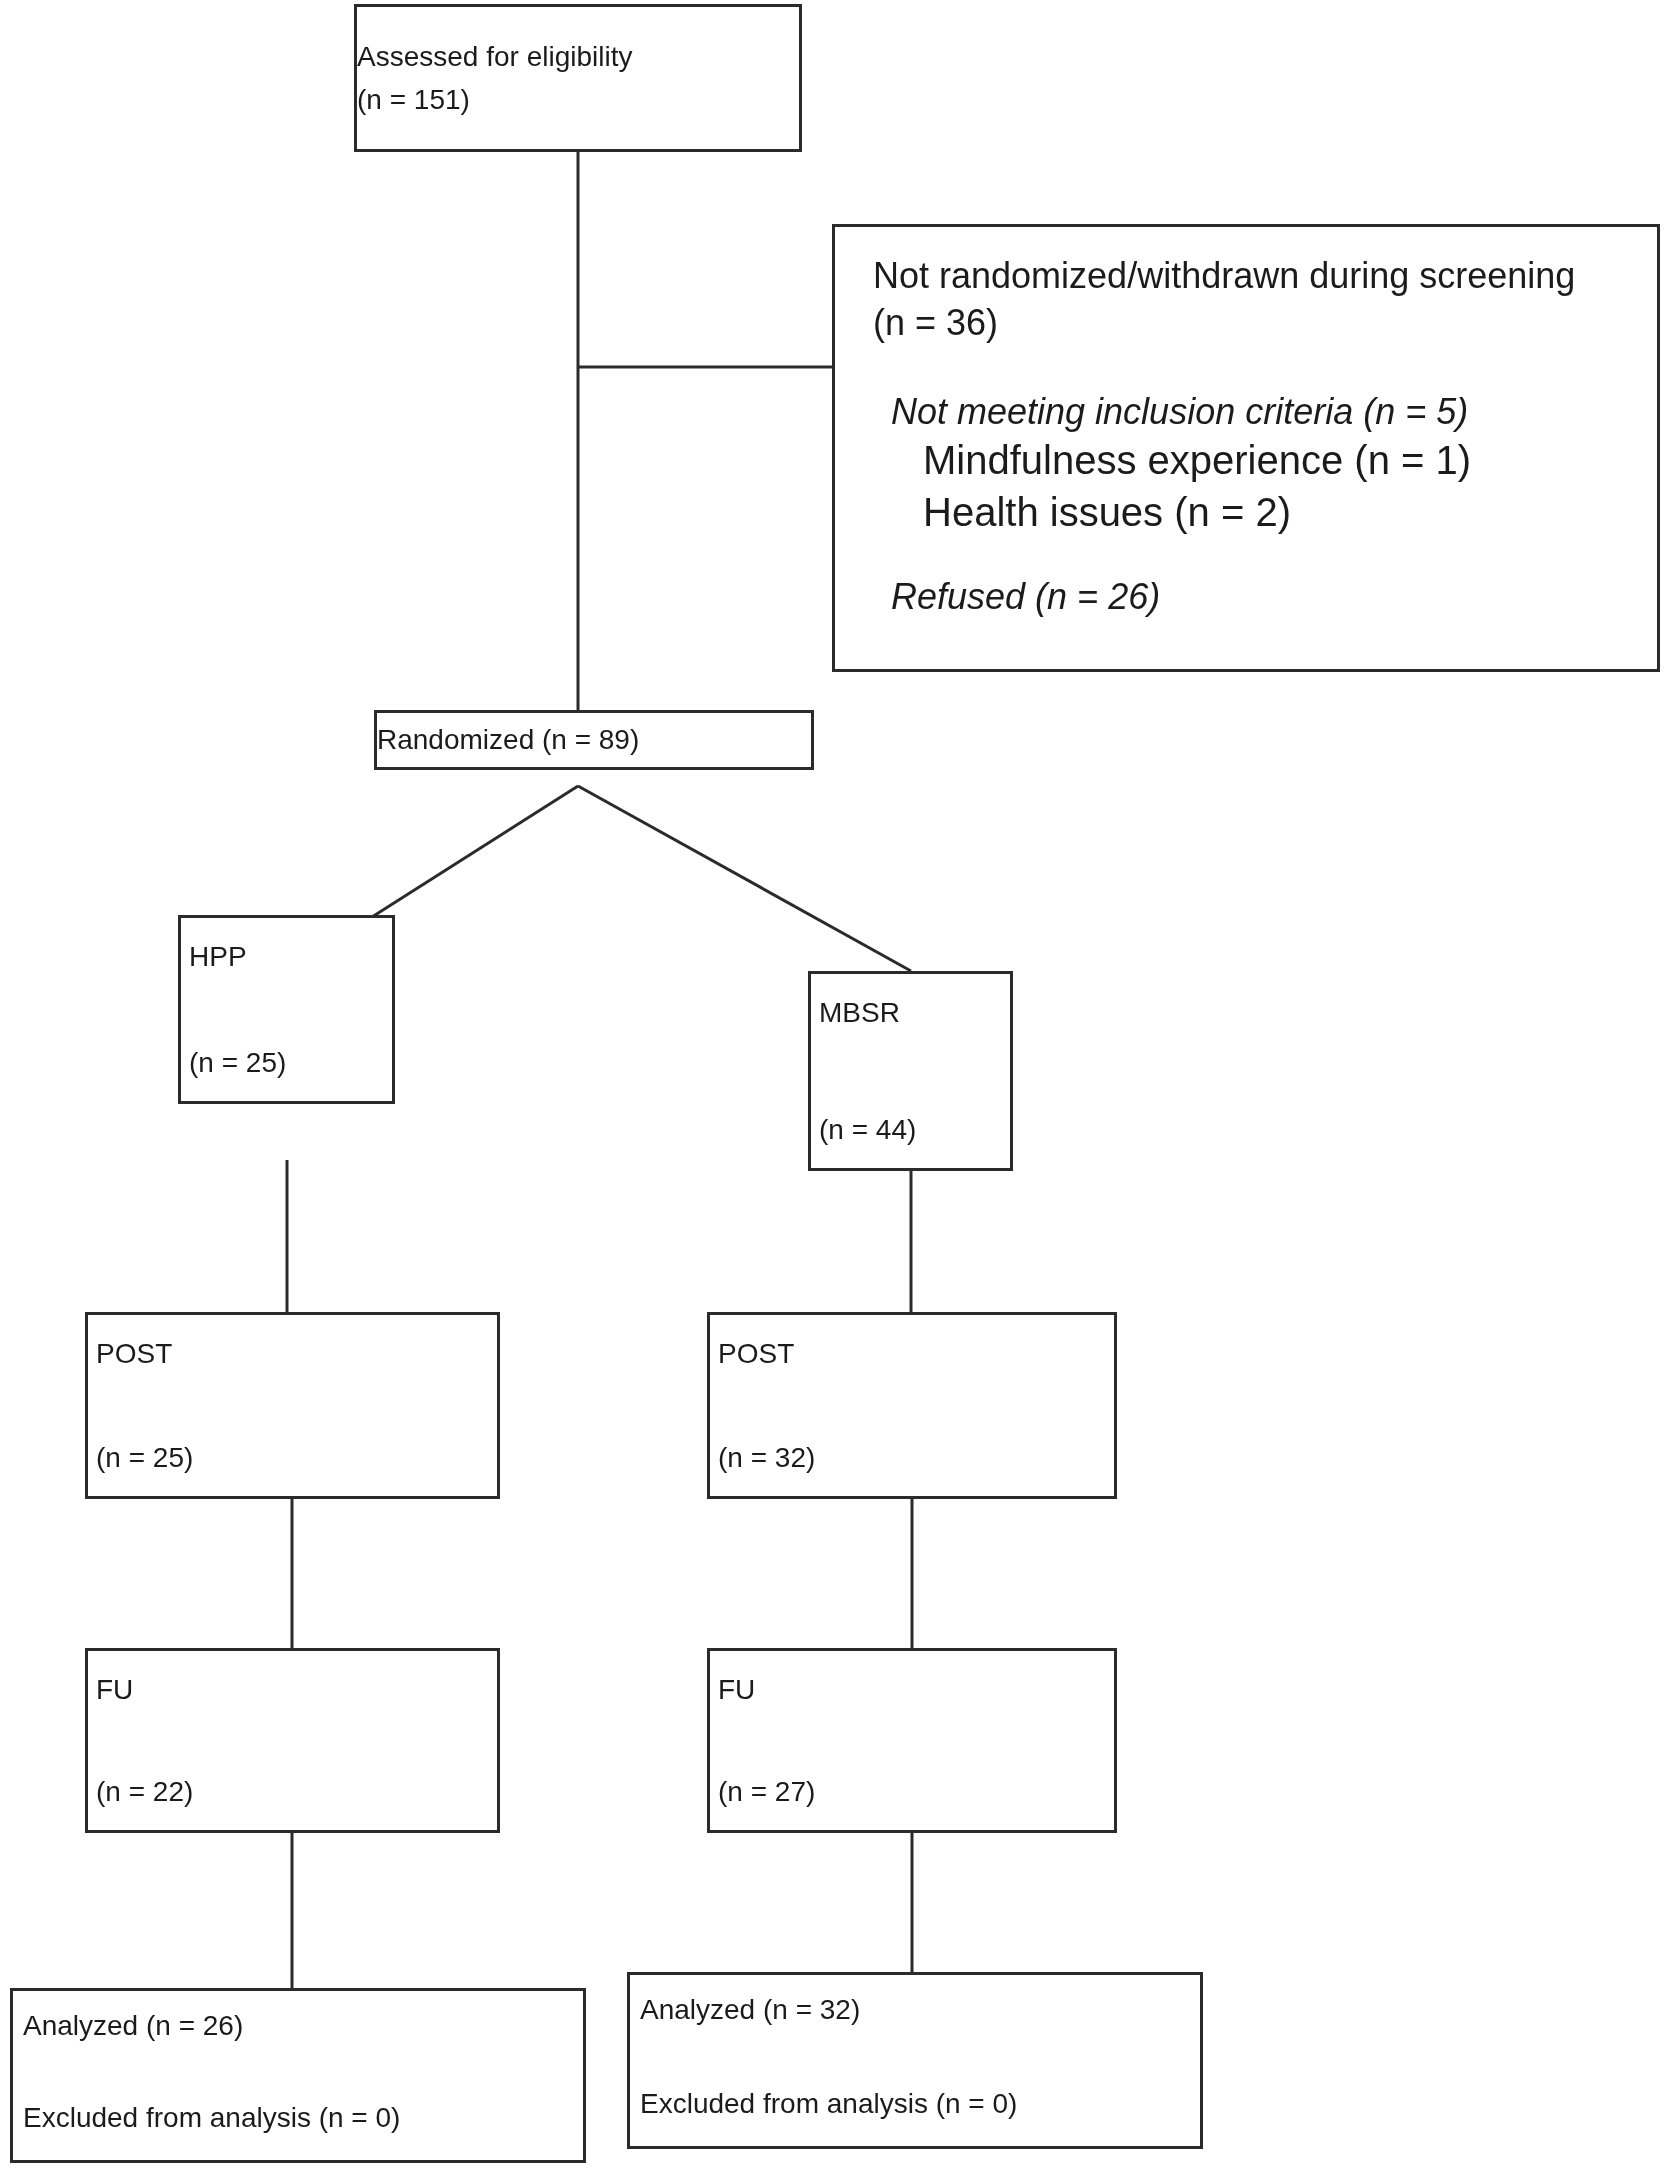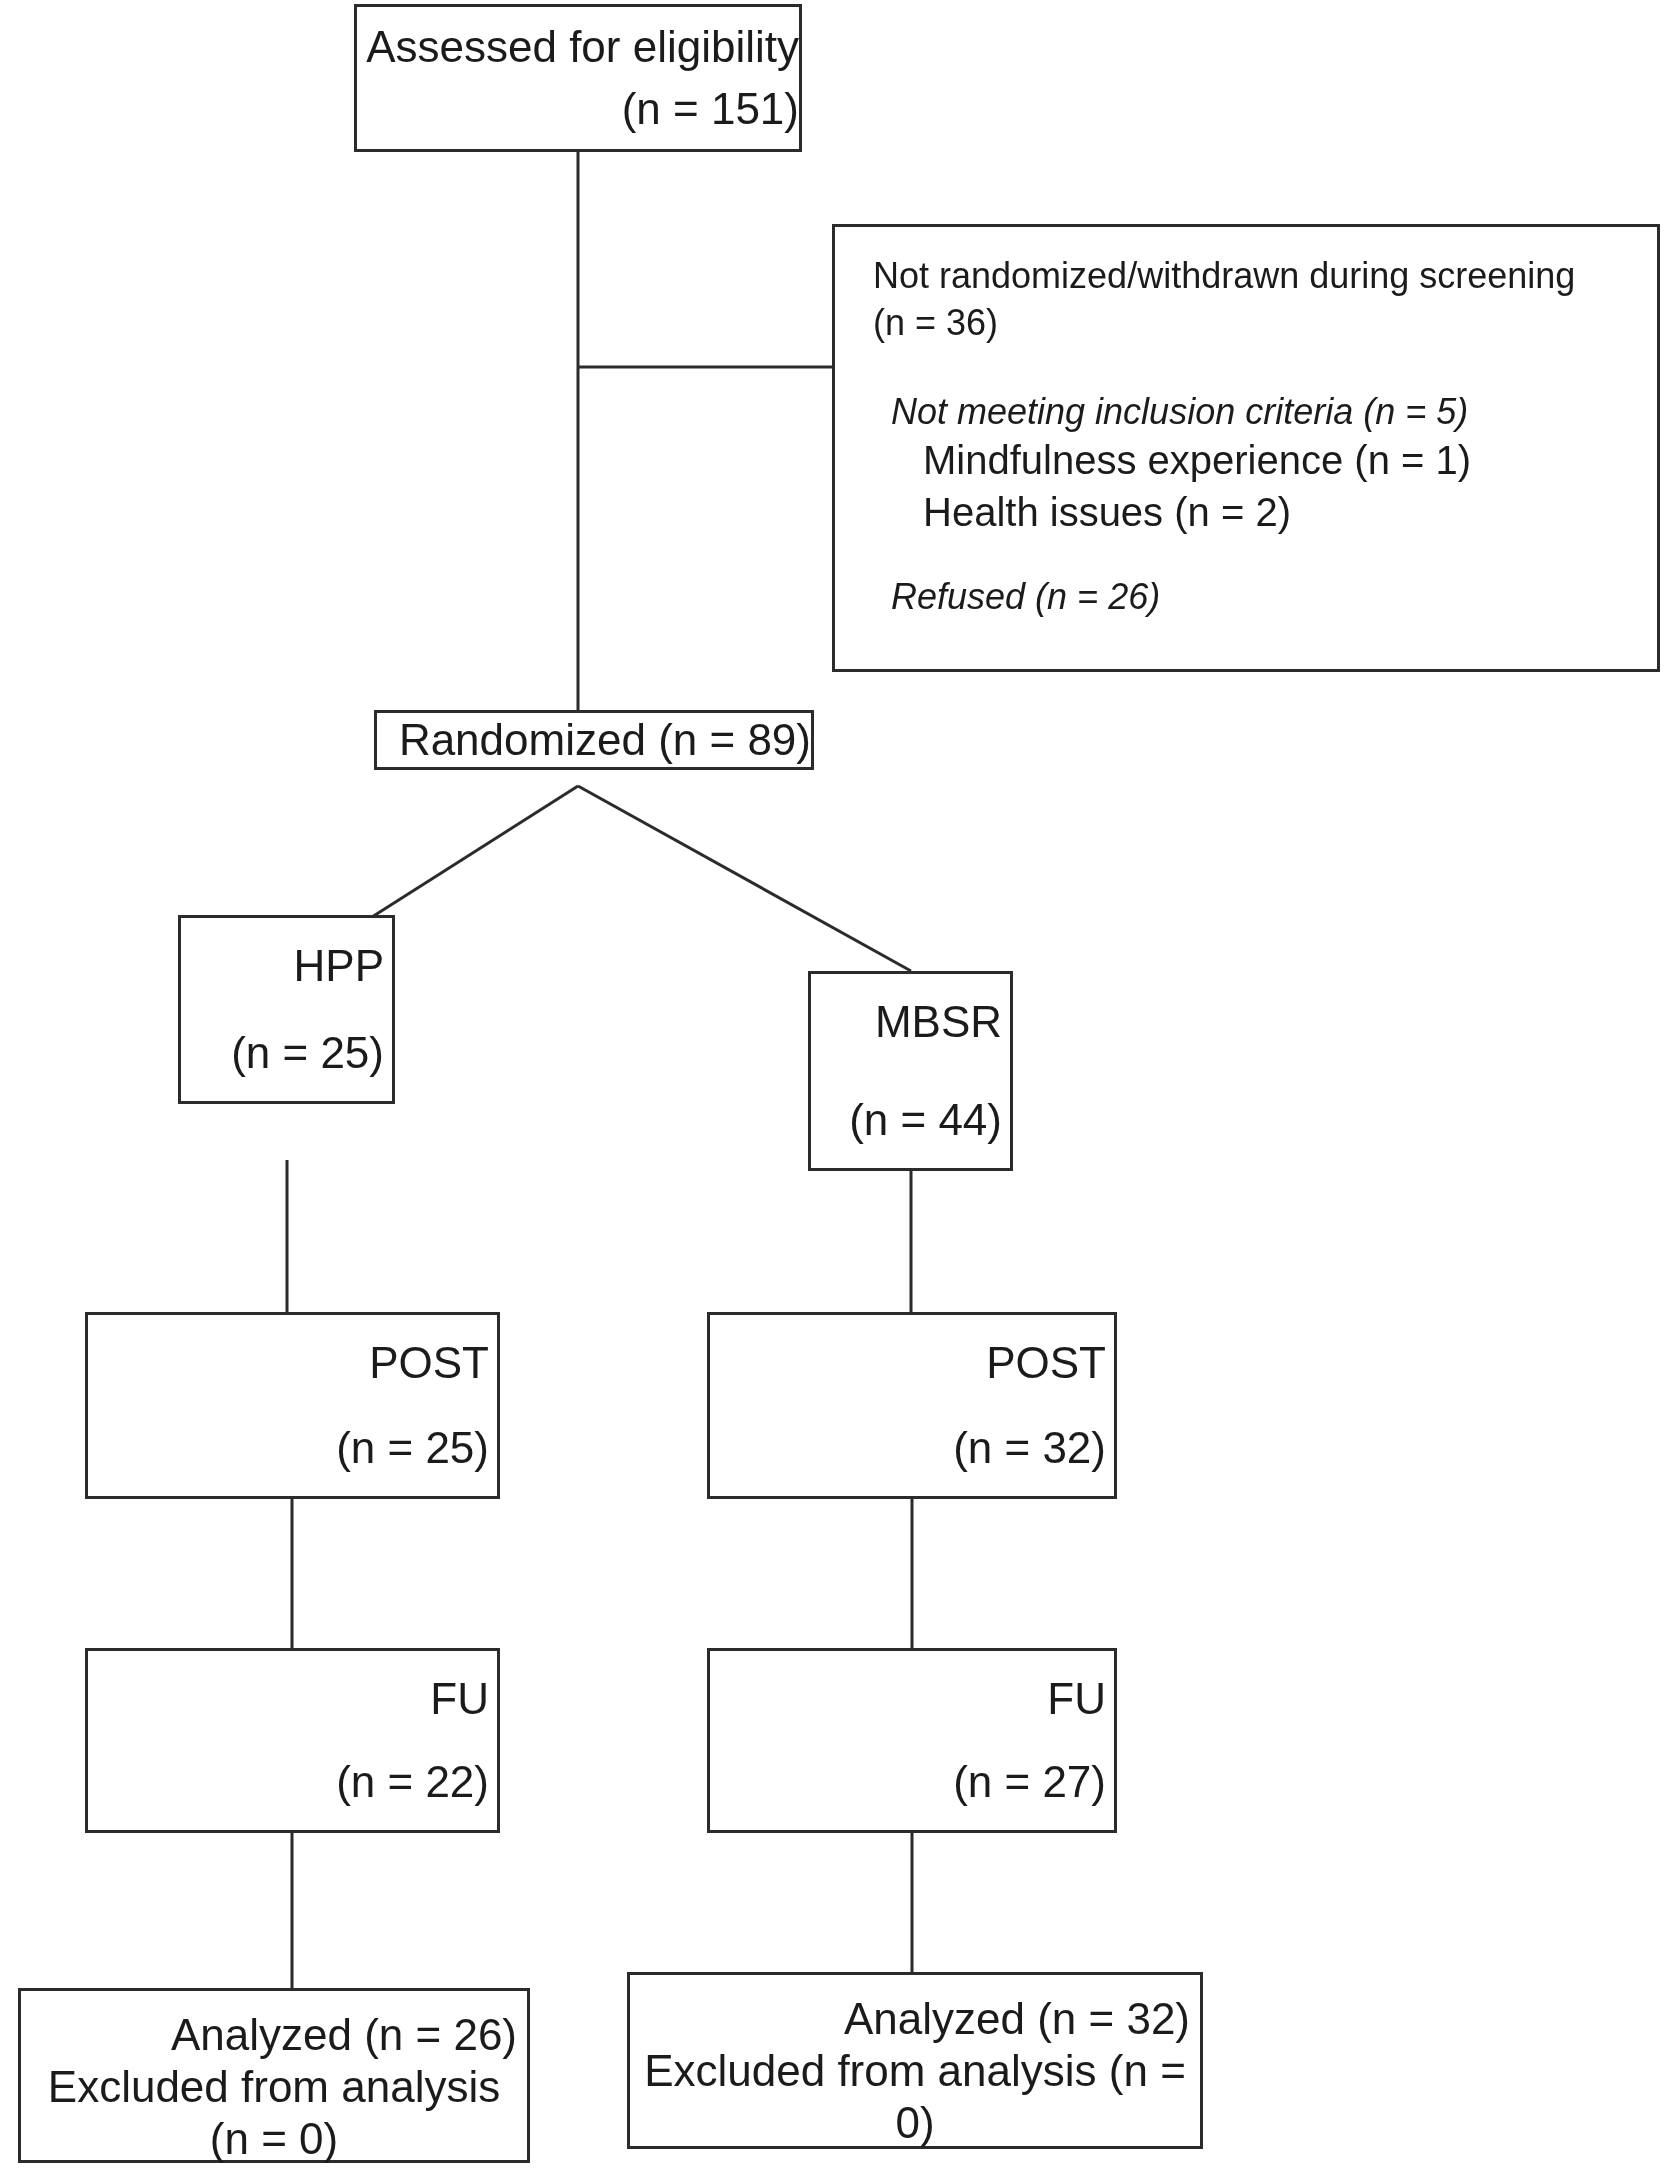--- a/index.html
+++ b/index.html
@@ -27,23 +27,23 @@
     stroke: #2b2b2b;
     stroke-width: 3;
   }
   .box {
     position: absolute;
     box-sizing: border-box;
     border: 3px solid #2b2b2b;
     background: #ffffff;
     display: flex;
     flex-direction: column;
-    align-items: flex-end;
+    align-items: flex-start;
     text-align: center;
-    font-size: 44px;
+    font-size: 28px;
     line-height: 1.18;
   }
   .box.center {
     justify-content: center;
   }
   .box.spread {
     justify-content: space-between;
     padding: 22px 8px;
   }
   .box.analyzed {
@@ -140,21 +140,21 @@
   <div class="box spread" style="left:85px; top:1648px; width:415px; height:185px;">
     <div>FU</div>
     <div>(n = 22)</div>
   </div>
 
   <div class="box spread" style="left:707px; top:1648px; width:410px; height:185px;">
     <div>FU</div>
     <div>(n = 27)</div>
   </div>
 
-  <div class="box analyzed" style="left:18px; top:1988px; width:512px; height:175px;">
+  <div class="box analyzed" style="left:10px; top:1988px; width:576px; height:175px;">
     <div>Analyzed (n = 26)</div>
     <div>Excluded from analysis (n = 0)</div>
   </div>
 
   <div class="box analyzed" style="left:627px; top:1972px; width:576px; height:177px;">
     <div>Analyzed (n = 32)</div>
     <div>Excluded from analysis (n = 0)</div>
   </div>
 
 </div>

